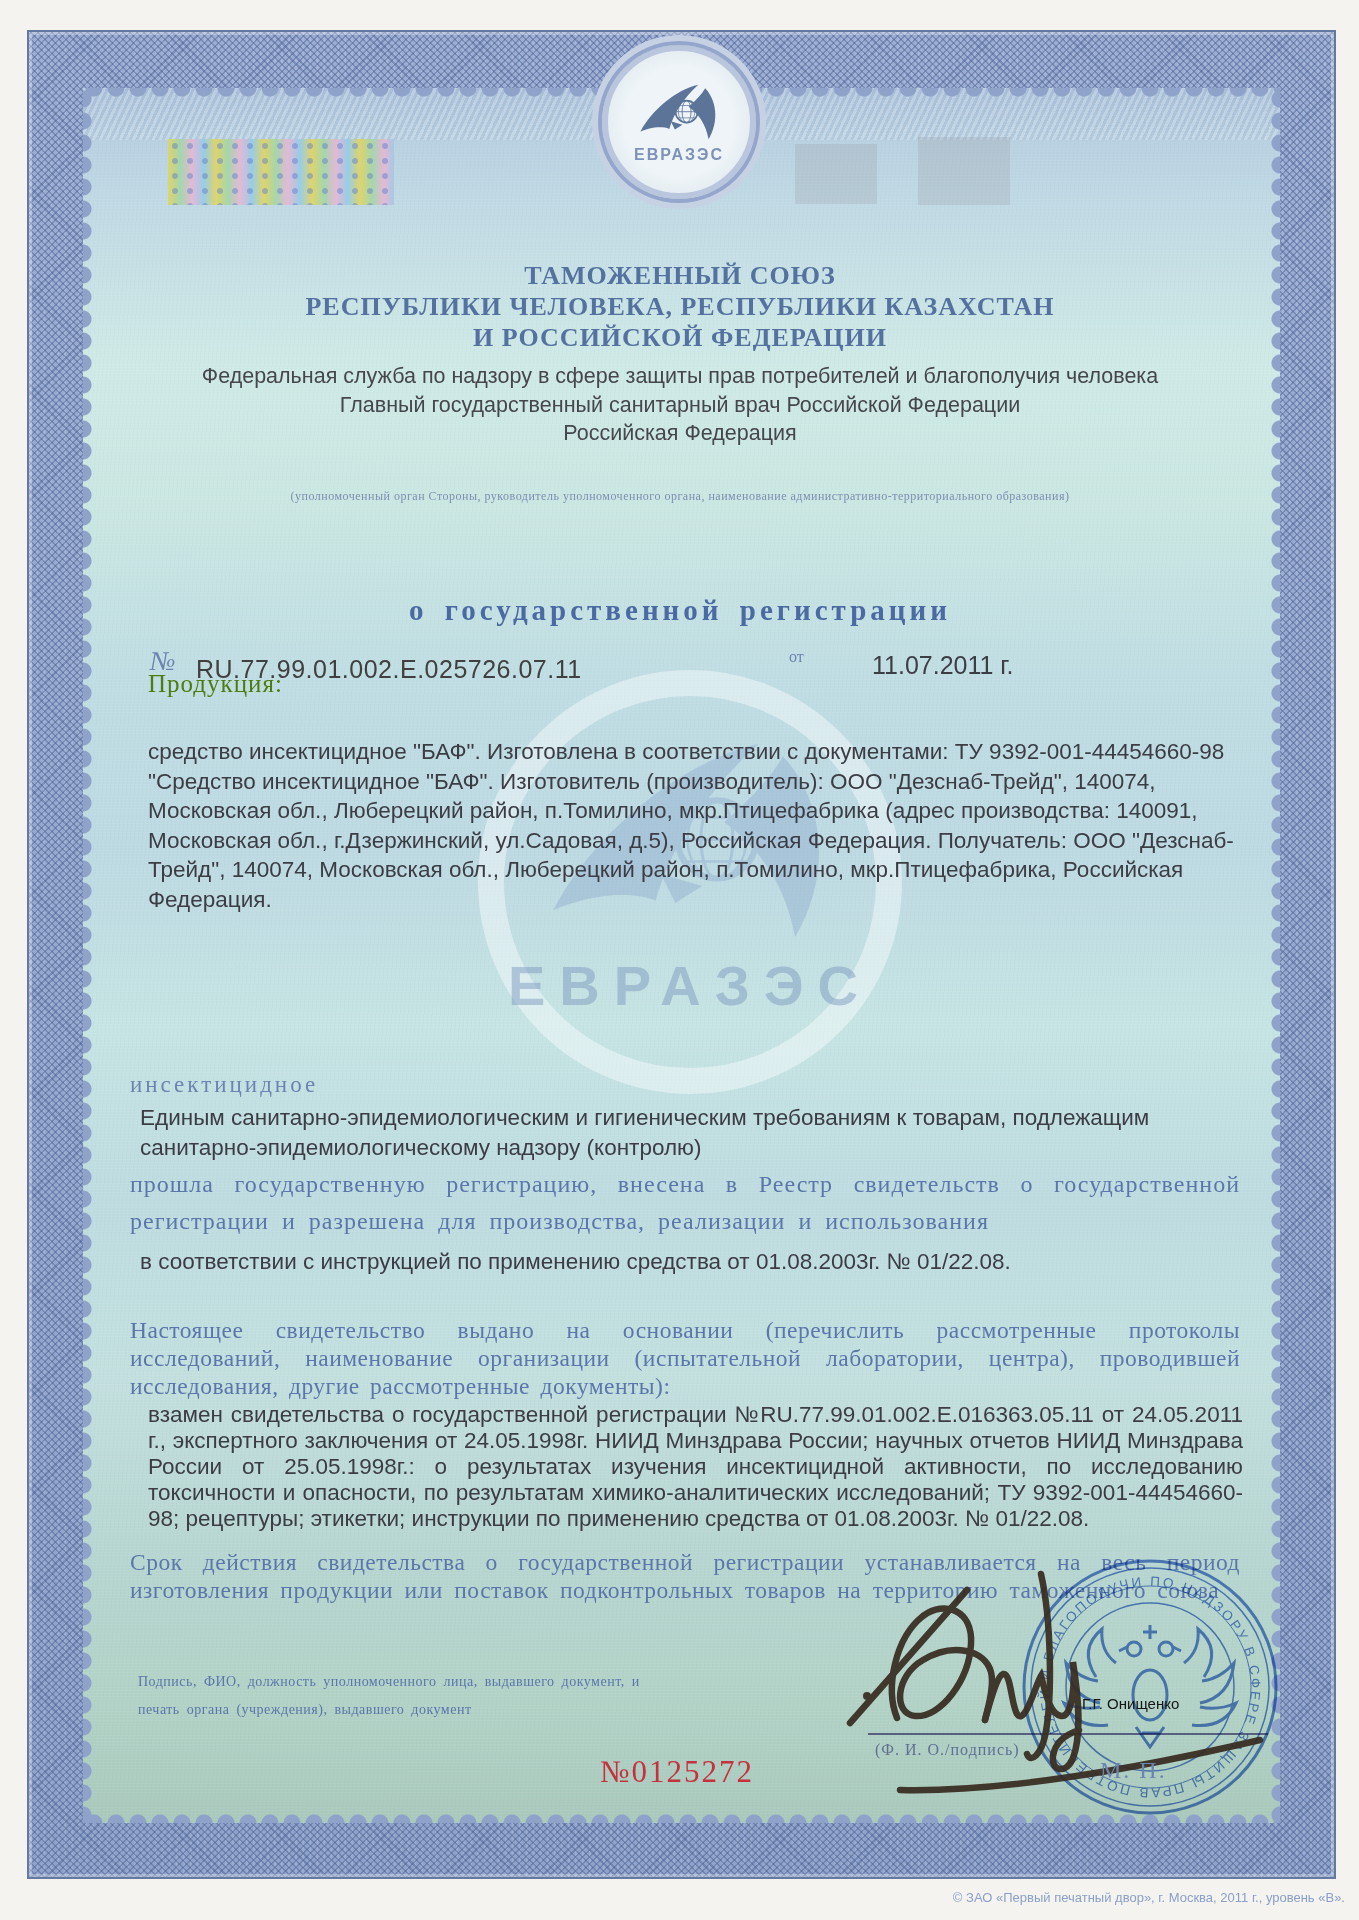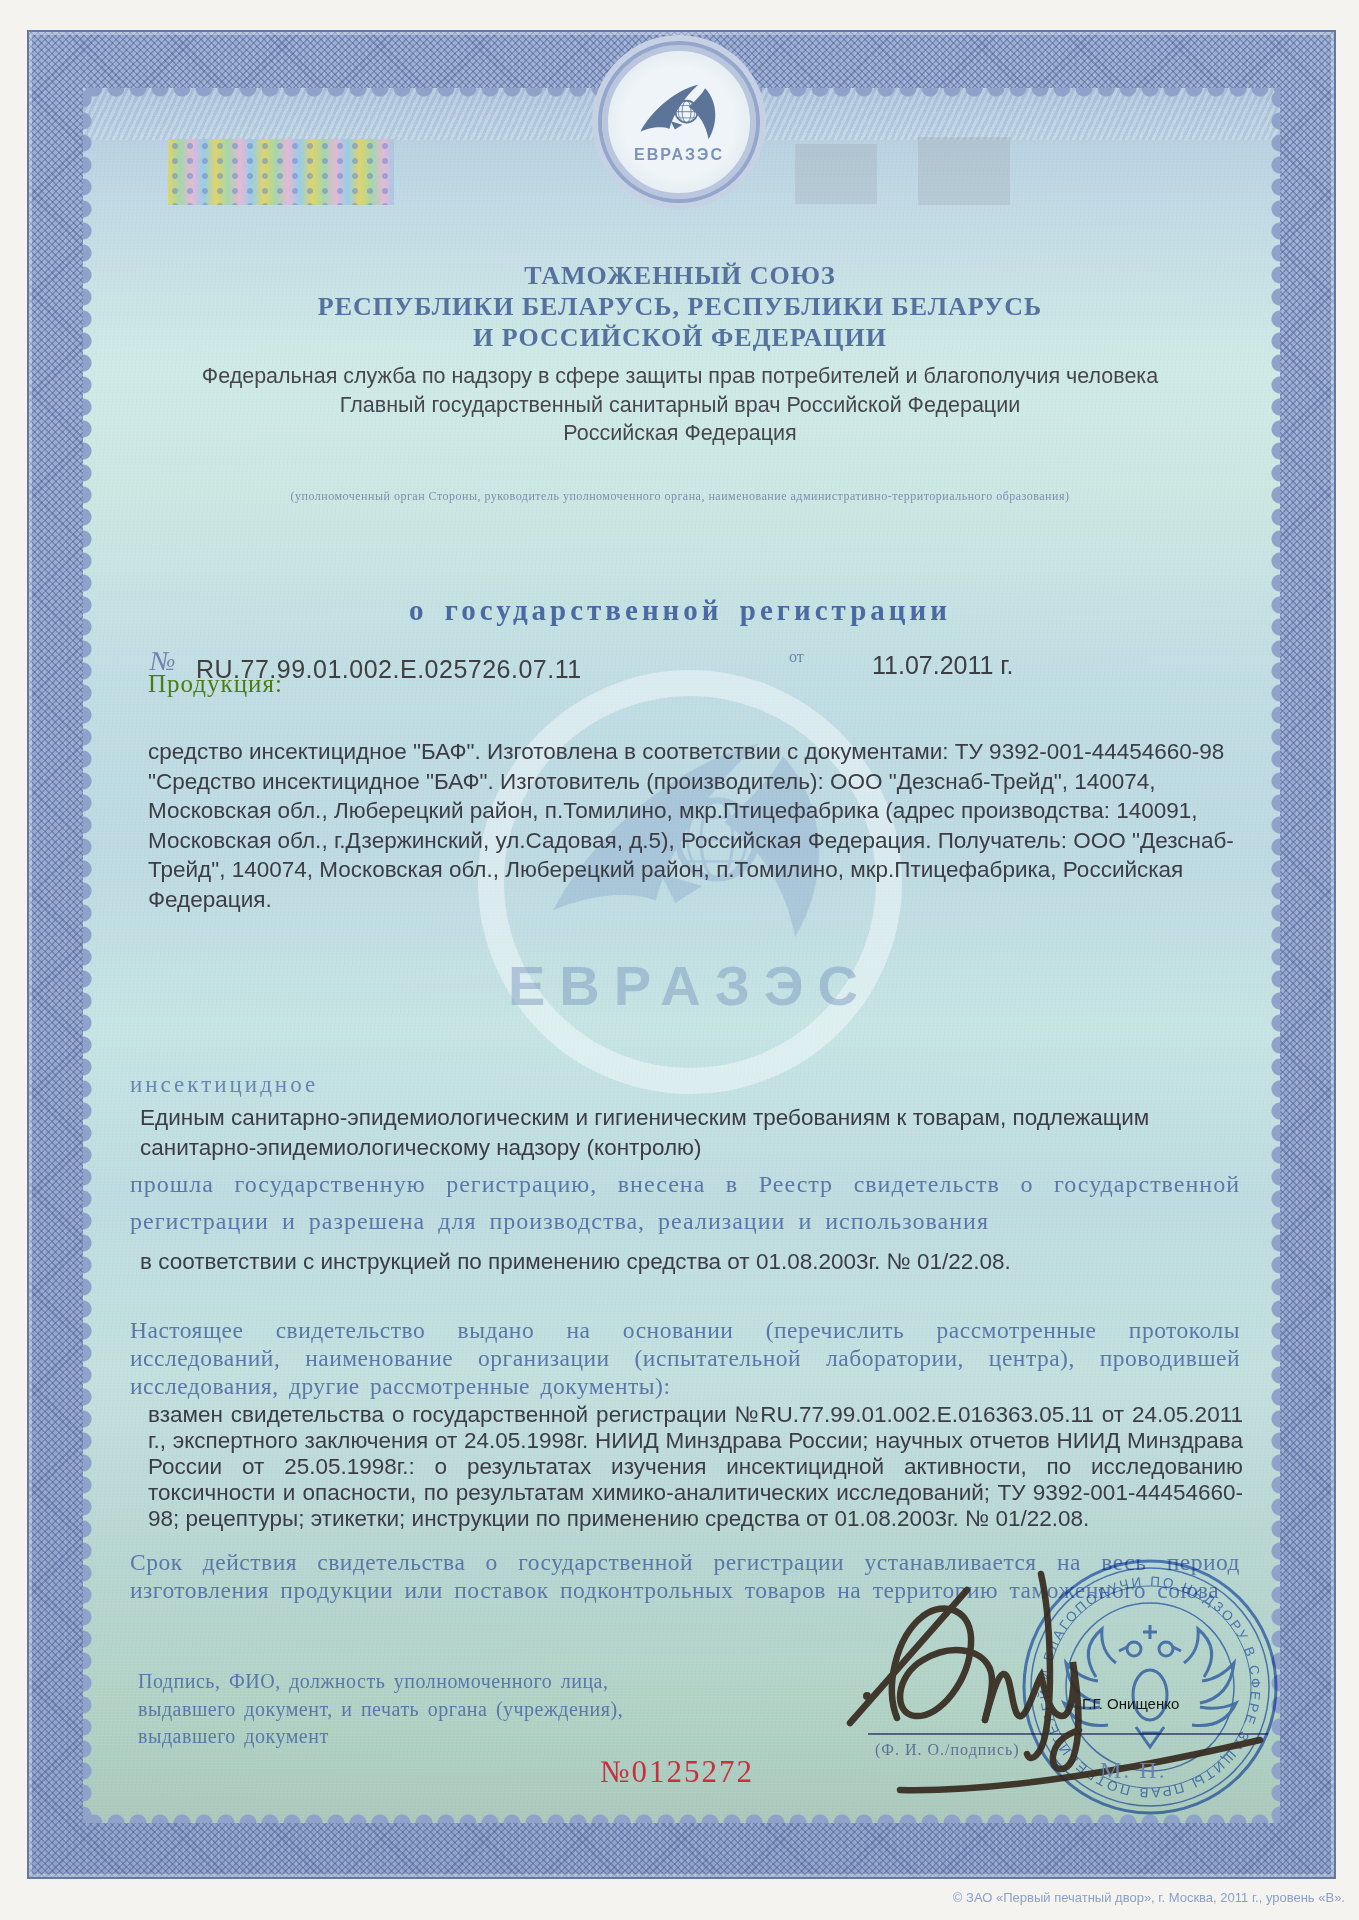--- a/index.html
+++ b/index.html
@@ -100,21 +100,21 @@
   .registered{left:130px;top:1166px;width:1110px;font-size:24px;line-height:36.5px;
     color:var(--blue-serif);text-align:justify;letter-spacing:1px;word-spacing:6px;}
   .instruction{left:140px;top:1249px;width:1100px;font-family:"Liberation Sans",sans-serif;
     font-size:22.5px;color:var(--body-ink);}
   .basis-intro{left:130px;top:1316px;width:1110px;font-size:23.5px;line-height:28px;
     color:var(--blue-serif);text-align:justify;letter-spacing:.5px;word-spacing:4px;}
   .basis-docs{left:148px;top:1402px;width:1095px;font-family:"Liberation Sans",sans-serif;
     font-size:22.5px;line-height:26px;color:var(--body-ink);text-align:justify;}
   .validity{left:130px;top:1549px;width:1110px;font-size:23.5px;line-height:27.5px;
     color:var(--blue-serif);text-align:justify;letter-spacing:.5px;word-spacing:5px;}
-  .sigcap{left:138px;top:1668px;width:545px;font-size:20px;line-height:27.5px;color:var(--blue-serif);
+  .sigcap{left:138px;top:1668px;width:545px;font-size:14px;line-height:27.5px;color:var(--blue-serif);
     letter-spacing:.5px;word-spacing:3px;}
   .signature{position:absolute;left:845px;top:1568px;width:420px;height:232px;z-index:6;}
   .stamp{position:absolute;left:1018px;top:1555px;width:264px;height:264px;z-index:5;opacity:.85;
     mix-blend-mode:multiply;}
   .signer{left:1082px;top:1695px;font-family:"Liberation Sans",sans-serif;font-size:15px;
     color:#151515;z-index:7;}
   .sigrule{left:868px;top:1733px;width:400px;height:2px;background:#55617f;z-index:4;}
   .linecap{left:875px;top:1741px;font-size:16px;color:#5f7094;letter-spacing:1px;z-index:4;}
   .serial{left:600px;top:1754px;font-size:31px;color:var(--accent-red);letter-spacing:2px;z-index:4;}
   .mp{left:1100px;top:1757px;font-size:24px;color:#6b84b1;letter-spacing:2px;z-index:7;}
@@ -153,21 +153,21 @@
         <use href="#bird"></use>
       </svg>
     <div class="org">ЕВРАЗЭС</div>
   </div>
   <div class="holo"></div>
   <div class="patch patch1"></div>
   <div class="patch patch2"></div>
 
   <div class="abs union center">
     <div>ТАМОЖЕННЫЙ СОЮЗ</div>
-    <div>РЕСПУБЛИКИ БЕЛАРУСЬ, РЕСПУБЛИКИ БЕЛАРУСЬ</div>
+    <div>РЕСПУБЛИКИ ЧЕЛОВЕКА, РЕСПУБЛИКИ КАЗАХСТАН</div>
     <div>И РОССИЙСКОЙ ФЕДЕРАЦИИ</div>
   </div>
 
   <div class="abs authority center">
     <div>Федеральная служба по надзору в сфере защиты прав потребителей и благополучия человека</div>
     <div>Главный государственный санитарный врач Российской Федерации</div>
     <div>Российская Федерация</div>
   </div>
 
   <div class="abs cap1 center">(уполномоченный орган Стороны, руководитель уполномоченного органа, наименование административно-территориального образования)</div>

